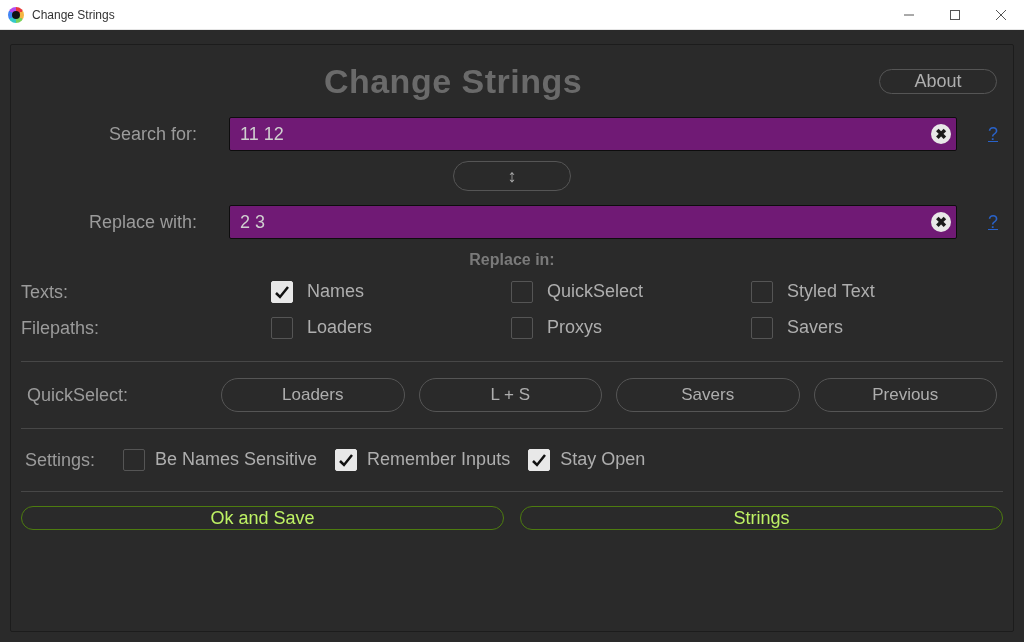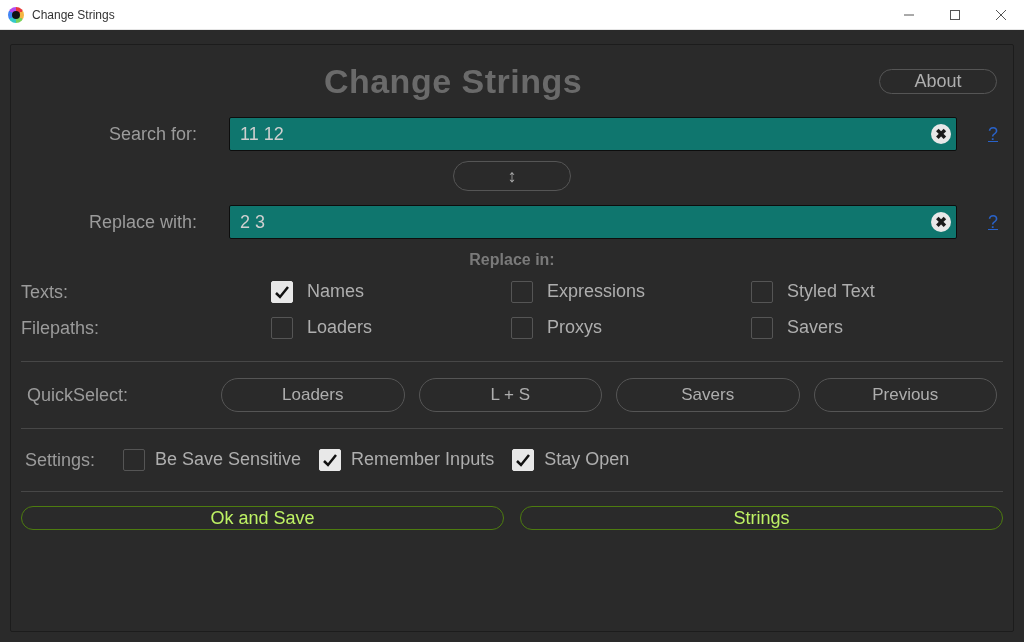--- a/index.html
+++ b/index.html
@@ -40,21 +40,21 @@
     display:flex; align-items:center; justify-content:center; font-size:18px; color:#aeaeae;
   }
 
   .form-row {
     display: grid; grid-template-columns: 190px 1fr 28px; align-items:center;
     padding: 6px 6px 6px 6px; column-gap: 22px;
   }
   .form-row .lbl { text-align: right; font-size: 18px; color:#9b9b9b; padding-right: 10px;}
   .txt-wrap { position: relative; }
   .txt {
-    width: 100%; height: 34px; background: #0f766e; border: 1px solid #0d0d0d;
+    width: 100%; height: 34px; background: #701a75; border: 1px solid #0d0d0d;
     color: #cfcfcf; font-size: 18px; padding: 4px 36px 4px 10px; border-radius: 2px;
   }
   .clear-btn {
     position:absolute; right:6px; top:50%; transform:translateY(-50%);
     width:20px; height:20px; border-radius:50%; background:#e8e8e8; color:#1a1a1a;
     font-weight:700; display:flex; align-items:center; justify-content:center; font-size:14px;
   }
   .help-q { color:#2962c9; font-size:18px; text-align:center; text-decoration: underline; }
 
   .swap-row { display:flex; justify-content:center; padding: 4px 0 8px 0; }
@@ -173,21 +173,21 @@
       <div class="chk">
         <div class="box checked">
             <svg viewBox="0 0 16 16">
               <polyline points="2,9 6,13 14,3" fill="none" stroke="#111" stroke-width="2.5"></polyline>
             </svg>
           </div>
         <span>Names</span>
       </div>
       <div class="chk">
         <div class="box"></div>
-        <span>Expressions</span>
+        <span>QuickSelect</span>
       </div>
       <div class="chk">
         <div class="box"></div>
         <span>Styled Text</span>
       </div>
 
       <div class="grid-label">Filepaths:</div>
       <div class="chk">
         <div class="box"></div>
         <span>Loaders</span>
@@ -211,21 +211,21 @@
       <div class="pill">Savers</div>
       <div class="pill">Previous</div>
     </div>
 
     <div class="hr"></div>
 
     <div class="settings-row">
       <div class="grid-label" style="min-width:80px">Settings:</div>
       <div class="chk">
         <div class="box"></div>
-        <span>Be Save Sensitive</span>
+        <span>Be Names Sensitive</span>
       </div>
       <div class="chk">
         <div class="box checked">
             <svg viewBox="0 0 16 16">
               <polyline points="2,9 6,13 14,3" fill="none" stroke="#111" stroke-width="2.5"></polyline>
             </svg>
           </div>
         <span>Remember Inputs</span>
       </div>
       <div class="chk">

